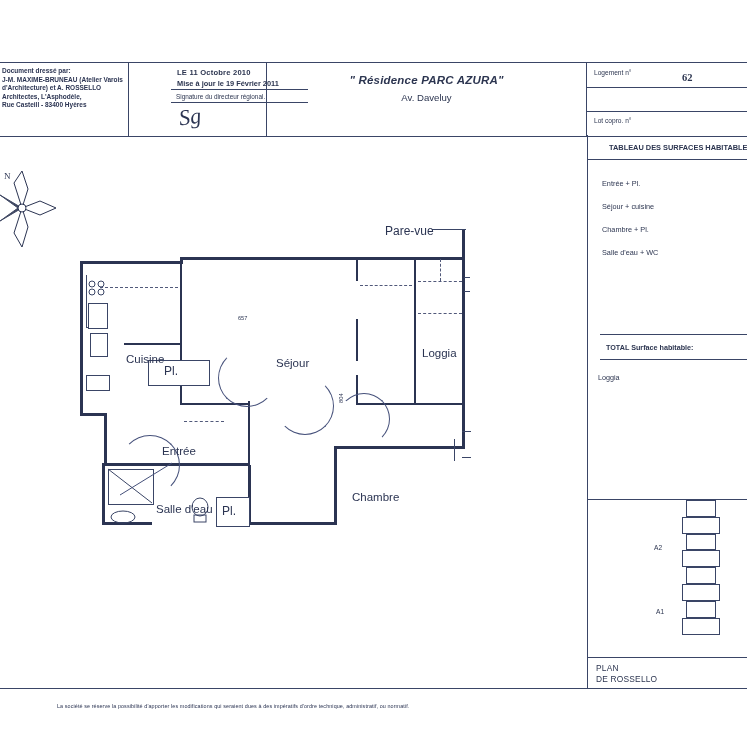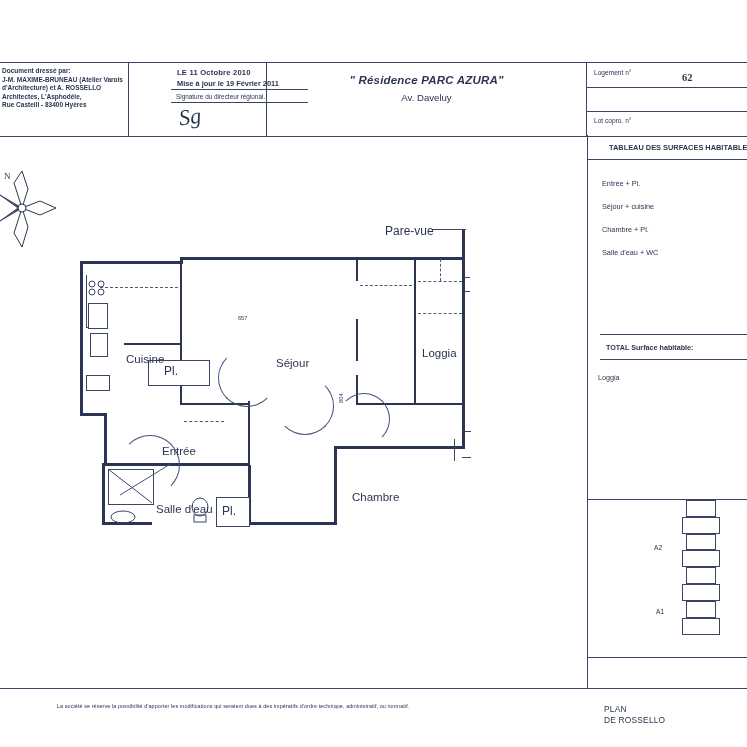--- a/index.html
+++ b/index.html
@@ -33,21 +33,21 @@
   .rpanel{position:absolute;left:587px;top:135px;width:160px;height:553px;border-left:1px solid #3a4566;box-sizing:border-box;}
   .rp-head{position:absolute;left:0;top:0;width:160px;height:25px;border-bottom:1px solid #3a4566;box-sizing:border-box;}
   .rp-head span{position:absolute;left:21px;top:8px;font-size:7.4px;font-weight:bold;white-space:nowrap;}
   .rp-list{position:absolute;left:0;top:26px;width:160px;height:170px;}
   .rp-item{position:absolute;left:14px;font-size:7.3px;}
   .rp-total{position:absolute;left:12px;top:199px;width:160px;height:26px;border-top:1px solid #3a4566;border-bottom:1px solid #3a4566;box-sizing:border-box;}
   .rp-total span{position:absolute;left:6px;top:8px;font-size:7.2px;font-weight:bold;}
   .rp-loggia{position:absolute;left:10px;top:238px;font-size:7.2px;}
   .rp-div{position:absolute;left:0;top:364px;width:160px;height:1px;background:#3a4566;}
   .rp-footline{position:absolute;left:0;top:522px;width:160px;height:1px;background:#3a4566;}
-  .rp-plan{position:absolute;left:16px;top:528px;font-size:8.4px;line-height:11px;letter-spacing:.2px;margin-top:41px;}
+  .rp-plan{position:absolute;left:8px;top:528px;font-size:8.4px;line-height:11px;letter-spacing:.2px;}
 
   
   .keyplan{position:absolute;left:672px;top:500px;width:62px;height:150px;}
   .kp-box{position:absolute;border:1px solid #3a4566;box-sizing:border-box;}
   .kp-lab{position:absolute;font-size:6.6px;}
 
   
   .compass{position:absolute;left:0px;top:163px;width:66px;height:90px;}
 
   

